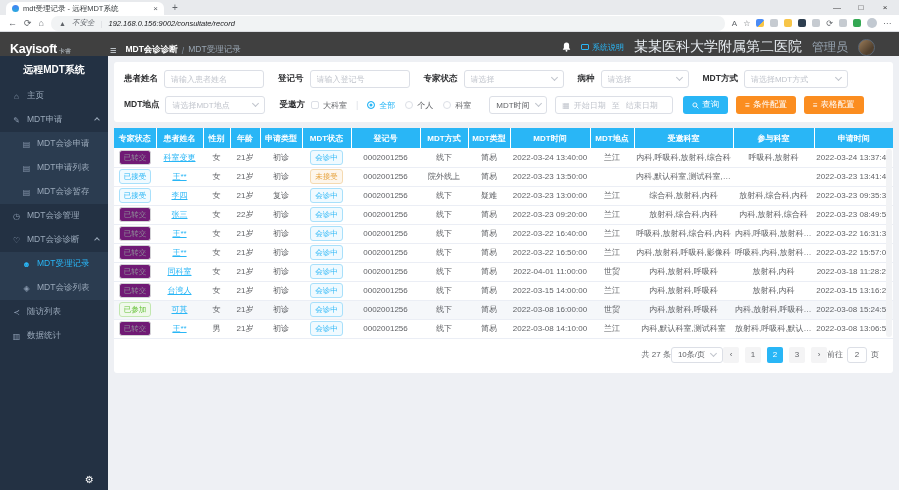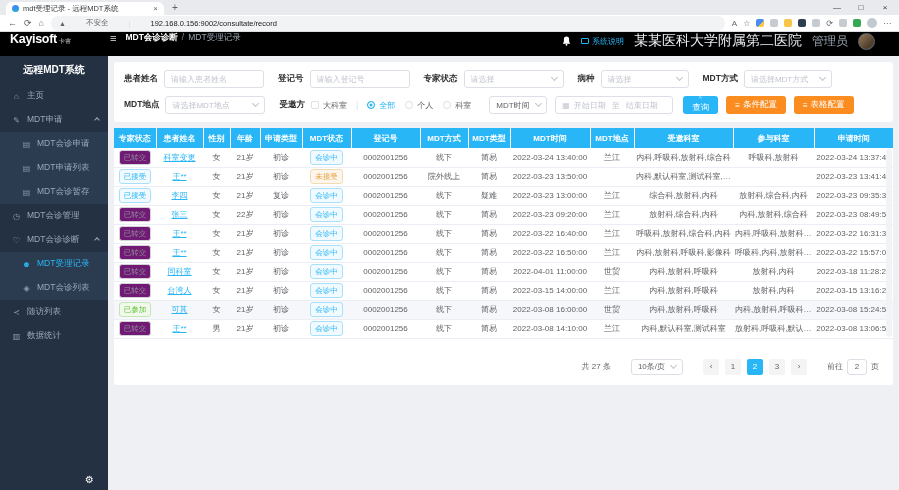--- a/index.html
+++ b/index.html
@@ -10,37 +10,37 @@
   .tabstrip { height:15px; background:#e8eaed; display:flex; align-items:flex-end; padding-left:6px; position:relative; }
   .tab { display:flex; align-items:center; gap:4px; background:#fff; border-radius:6px 6px 0 0; height:13px; width:158px; padding:0 6px; }
   .favicon { width:7px; height:7px; border-radius:50%; background:conic-gradient(#4285f4,#2aa7de,#4285f4); flex-shrink:0; }
   .tab-title { flex:1; font-size:7.5px; color:#3c4043; white-space:nowrap; overflow:hidden; text-overflow:ellipsis; }
   .tab-close { font-size:8px; color:#5f6368; }
   .newtab { font-size:10px; color:#5f6368; margin:0 0 2px 8px; }
   .win-controls { position:absolute; right:2px; top:0; height:15px; display:flex; align-items:center; }
   .win-controls span { width:24px; text-align:center; font-size:8px; color:#333; }
   .toolbar { height:17px; background:#fff; border-bottom:1px solid #dadce0; display:flex; align-items:center; gap:7px; padding:0 8px; }
   .nav-ico { font-size:9px; color:#5f6368; }
-  .urlbox { flex:1; height:15px; background:#f1f3f4; border-radius:7px; display:flex; align-items:center; gap:20px; padding:0 8px; }
+  .urlbox { flex:1; height:15px; background:#f1f3f4; border-radius:7px; display:flex; align-items:center; gap:6px; padding:0 8px;font-style:italic; }
   .warn { font-size:7px; color:#5f6368; }
   .sec-label { font-size:7.5px; color:#5f6368; }
   .url-sep { color:#dadce0; font-size:8px; }
   .url-text { font-size:7.5px; color:#202124; }
   .tool-right { display:flex; align-items:center; gap:6px; }
   .tool-right .g { font-size:8px; color:#5f6368; }
   .ext { width:8px; height:8px; border-radius:2px; }
   .ext.b { background:linear-gradient(135deg,#4b8bf4 60%,#f7c548 60%); }
   .ext.y { background:#f7c548; }
   .ext.d { background:#2d3e50; }
   .ext.gy { background:#c6cbd1; }
   .ext.gr { background:#34a853; }
   .profile-dot { width:10px; height:10px; border-radius:50%; background:#c2c9d1; }
 
   
-  .app-header { height:24px; background:#000000; display:flex; align-items:flex-start; color:#fff; }
+  .app-header { height:24px; background:#404040; display:flex; align-items:flex-end; color:#fff; }
   .logo { width:108px; flex-shrink:0; padding-left:10px; display:flex; align-items:baseline; gap:2px; }
   .logo-main { font-size:12.5px; font-weight:bold; letter-spacing:-0.3px; }
   .logo-suffix { font-size:6px; color:#cfd8e0; }
   .hamburger { font-size:11px; color:#dfe6ec; margin:0 9px 0 2px; }
   .bc-parent { font-size:8.5px; font-weight:bold; color:#fff; }
   .bc-sep { font-size:8.5px; color:#7e8c9a; margin:0 4px; }
   .bc-current { font-size:8.5px; color:#9aa7b4; }
   .header-right { margin-left:auto; display:flex; align-items:center; gap:10px; padding-right:24px; }
   .bell-icon svg { display:block; }
   .sysdoc { display:flex; align-items:center; gap:3px; color:#29b6f6; font-size:8px; }
@@ -81,41 +81,41 @@
   .cb { width:8px; height:8px; border:1px solid #dcdfe6; border-radius:2px; background:#fff; margin-right:4px; }
   .cb-label, .radio-label { font-size:8px; color:#606266; }
   .v-div { color:#dcdfe6; margin:0 9px; font-size:9px; }
   .radio { width:8px; height:8px; border:1px solid #dcdfe6; border-radius:50%; background:#fff; margin-right:4px; position:relative; }
   .radio-opt { display:flex; align-items:center; margin-right:10px; }
   .radio-opt.sel .radio { border-color:#29b6f6; background:#29b6f6; box-shadow:inset 0 0 0 1.5px #fff; }
   .radio-opt.sel .radio-label { color:#29b6f6; }
   .cal-ico { font-size:8px; color:#c0c4cc; margin-right:4px; }
   .date-sep { font-size:8px; color:#c0c4cc; margin:0 6px; }
   .btn { height:18px; border-radius:3px; color:#fff; display:flex; align-items:center; gap:3px; padding:0 9px; font-size:8.5px; margin-right:8px; cursor:pointer; white-space:nowrap; }
-  .btn-search { background:#29b6f6;flex-direction:column; }
+  .btn-search { background:#29b6f6; }
   .btn-orange { background:#fb8d20; }
   .btn .ico { font-size:8px; }
 
   
   .table-card { position:relative; padding-bottom:2px; }
   table { width:100%; border-collapse:collapse; table-layout:fixed; }
   thead th { background:#29b6f6; color:#fff; font-size:8px; font-weight:bold; height:20px; border-right:1px solid rgba(255,255,255,.45); overflow:hidden; white-space:nowrap; }
   thead th:last-child { border-right:none; }
   tbody td { font-size:8px; color:#606266; text-align:center; height:19px; border-bottom:1px solid #ebeef5; overflow:hidden; white-space:nowrap; text-overflow:ellipsis; padding:0 2px; }
   tr.highlight { background:#f5f7fa; }
   .link { color:#29b6f6; text-decoration:underline; cursor:pointer; }
   .badge { display:inline-block; font-size:7.5px; line-height:1; padding:2.5px 4px; border-radius:3px; border:1px solid; }
   .badge-gray   { color:#909399; border-color:#d3d4d6; background:#701a75; }
   .badge-cyan   { color:#29b6f6; border-color:#a8e0fb; background:#f0faff; }
   .badge-green  { color:#67c23a; border-color:#c2e7b0; background:#f0f9eb; }
   .badge-orange { color:#e6a23c; border-color:#f5dab1; background:#fdf6ec; }
   .v-rail { position:absolute; right:1px; top:21px; width:6px; height:188px; background:#f2f3f5; border-radius:3px; }
 
   
-  .pagination { display:flex; justify-content:flex-end; align-items:center; gap:20px; padding:20px 14px 8px; font-size:8px; color:#606266; }
+  .pagination { display:flex; justify-content:flex-end; align-items:center; gap:0; padding:8px 14px 8px; font-size:8px; color:#606266; }
   .psize { height:16px; border:1px solid #dcdfe6; border-radius:3px; display:flex; align-items:center; padding:0 6px; }
   .pbtn { min-width:16px; height:16px; background:#f4f4f5; border-radius:2px; display:flex; align-items:center; justify-content:center; color:#606266; padding:0 4px; cursor:pointer; }
   .pbtn.active { background:#29b6f6; color:#fff; }
   .goto { display:flex; align-items:center; gap:4px; }
   .goto input { width:20px; height:16px; border:1px solid #dcdfe6; border-radius:3px; text-align:center; font-size:8px; color:#606266; outline:none; }
 </style>
 </head>
 <body>
 
 <div>
@@ -264,21 +264,21 @@
         </div>
         <div class="f-group">
           <span class="f-label">病种</span>
           <span class="f-select" style="width:88px">
             <span class="ph">请选择</span>
             <span class="chev"></span>
           </span>
         </div>
         <div class="f-group" style="margin-right:0">
           <span class="f-label">MDT方式</span>
-          <span class="f-select" style="width:88px">
+          <span class="f-select" style="width:104px">
             <span class="ph">请选择MDT方式</span>
             <span class="chev"></span>
           </span>
         </div>
       </div>
       <div class="f-row">
         <div class="f-group">
           <span class="f-label">MDT地点</span>
           <span class="f-select" style="width:100px">
             <span class="ph">请选择MDT地点</span>

